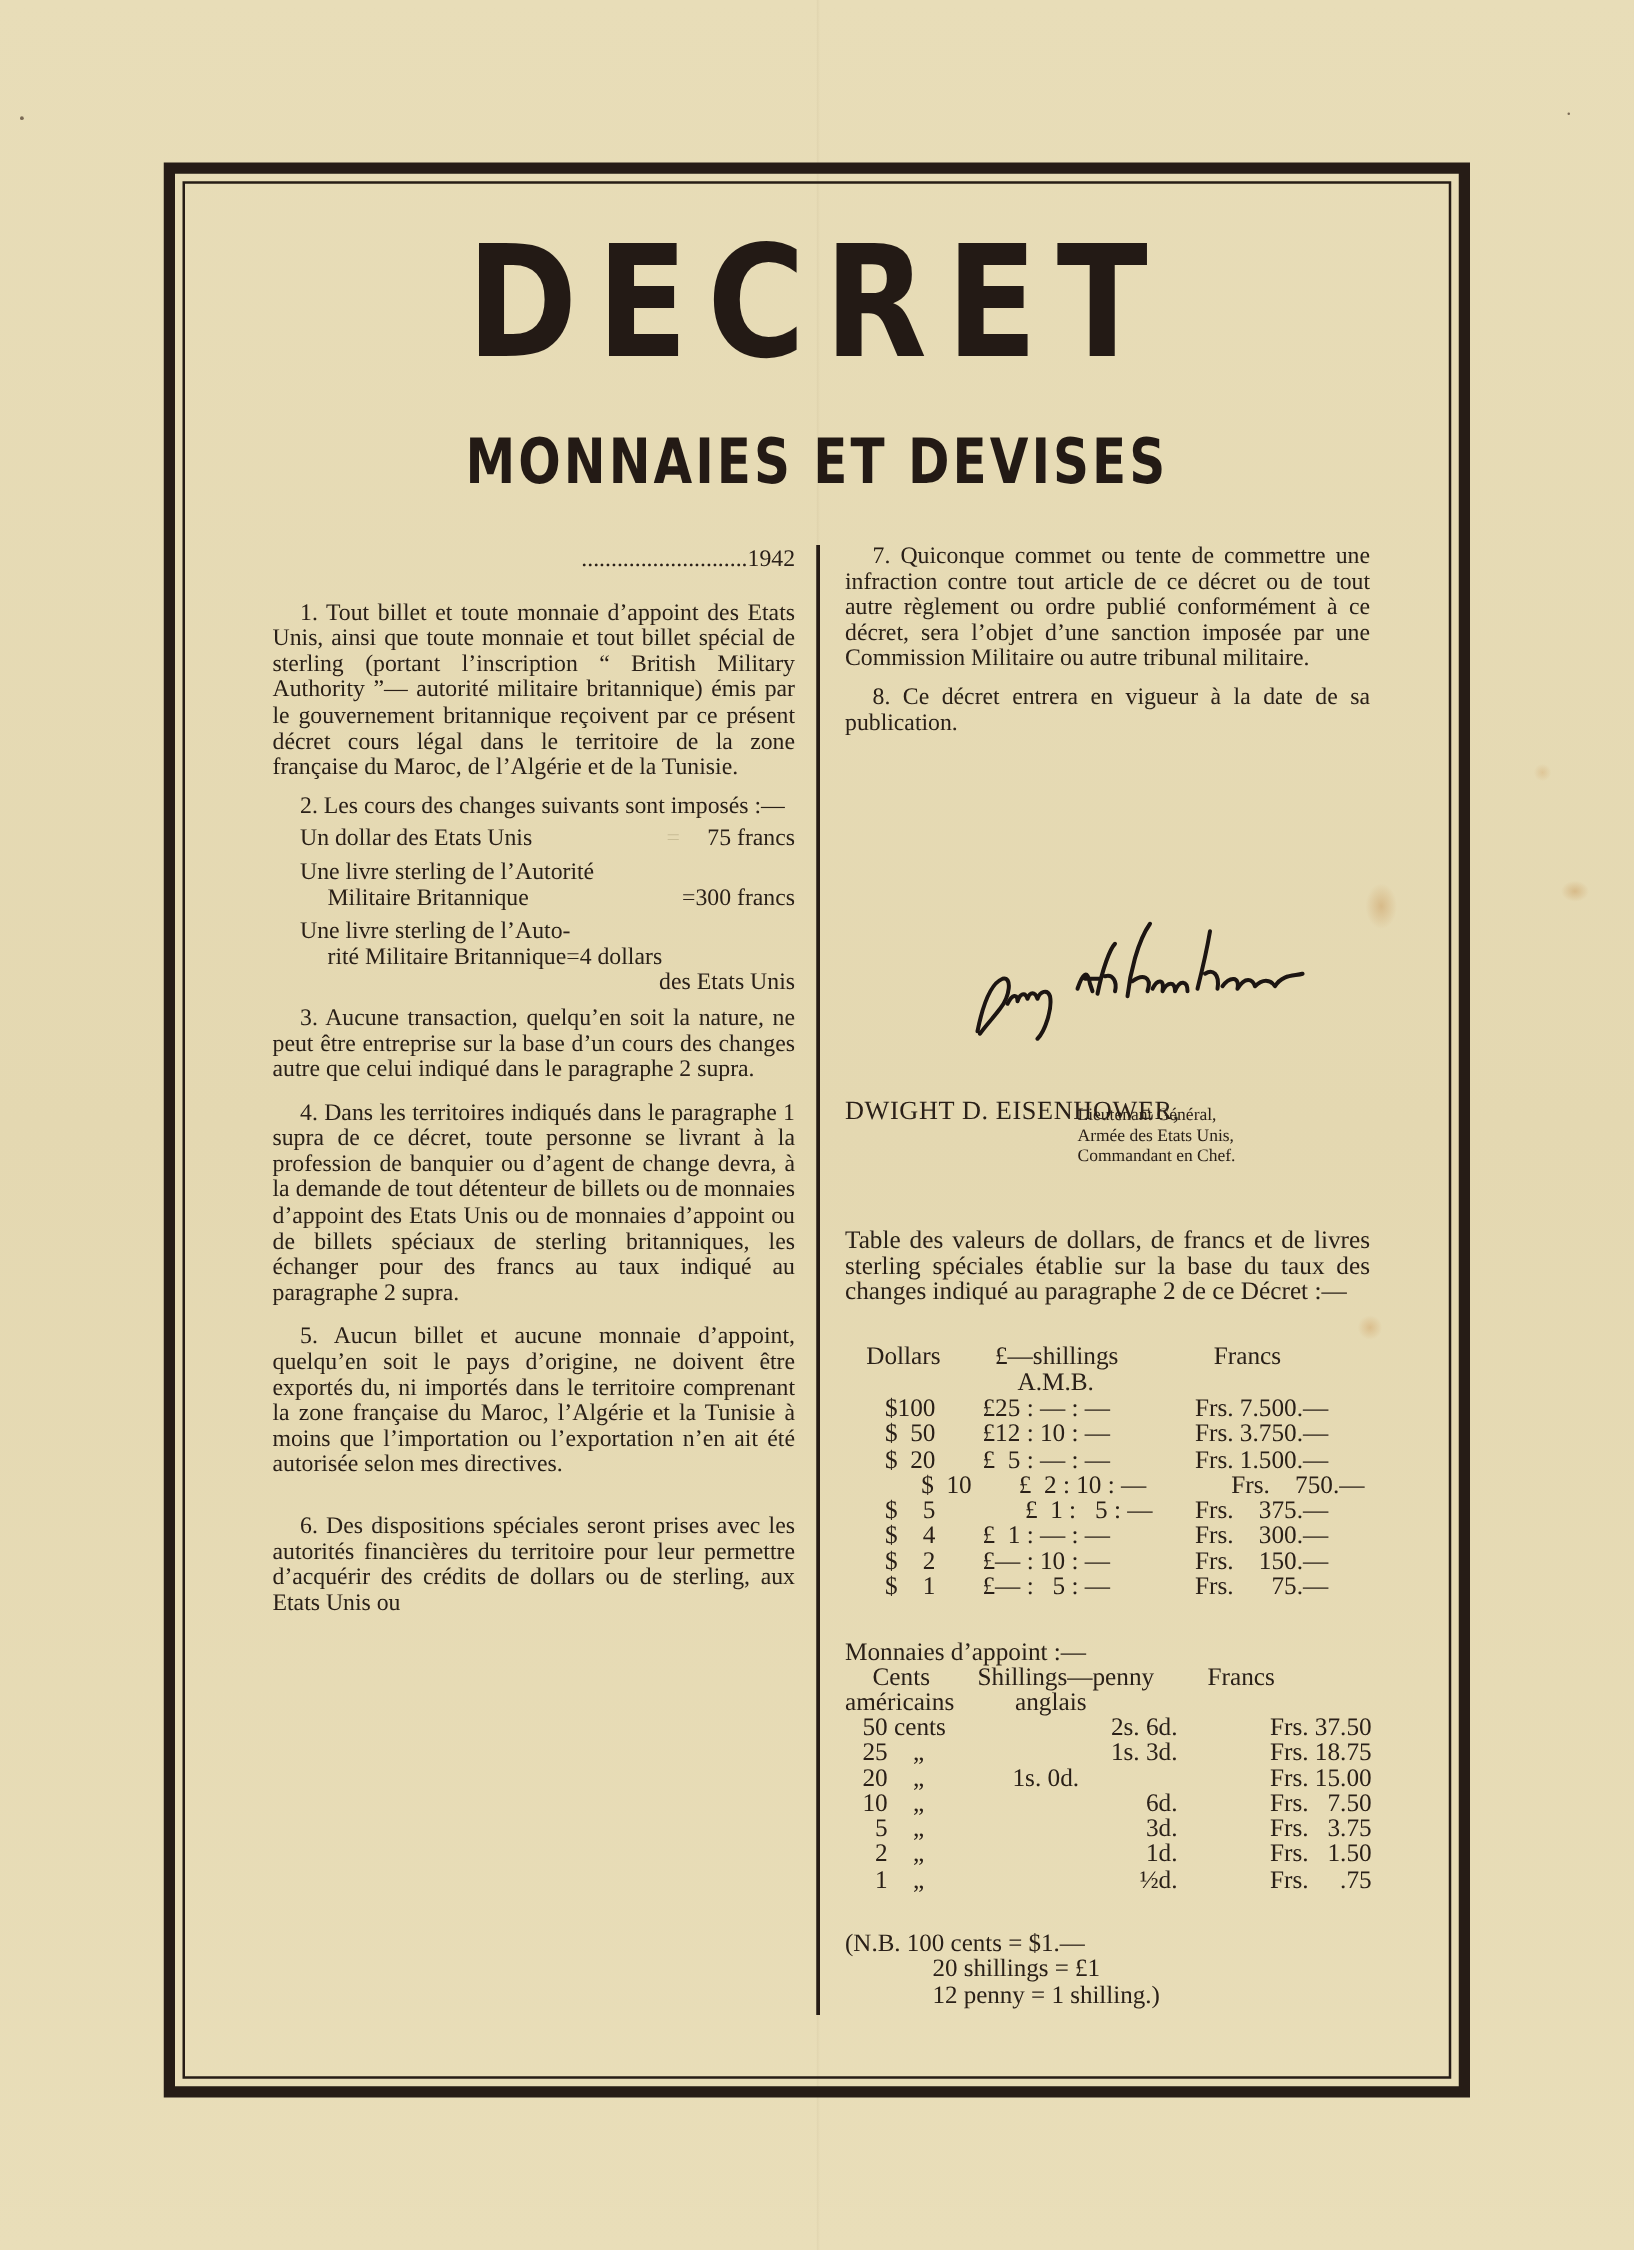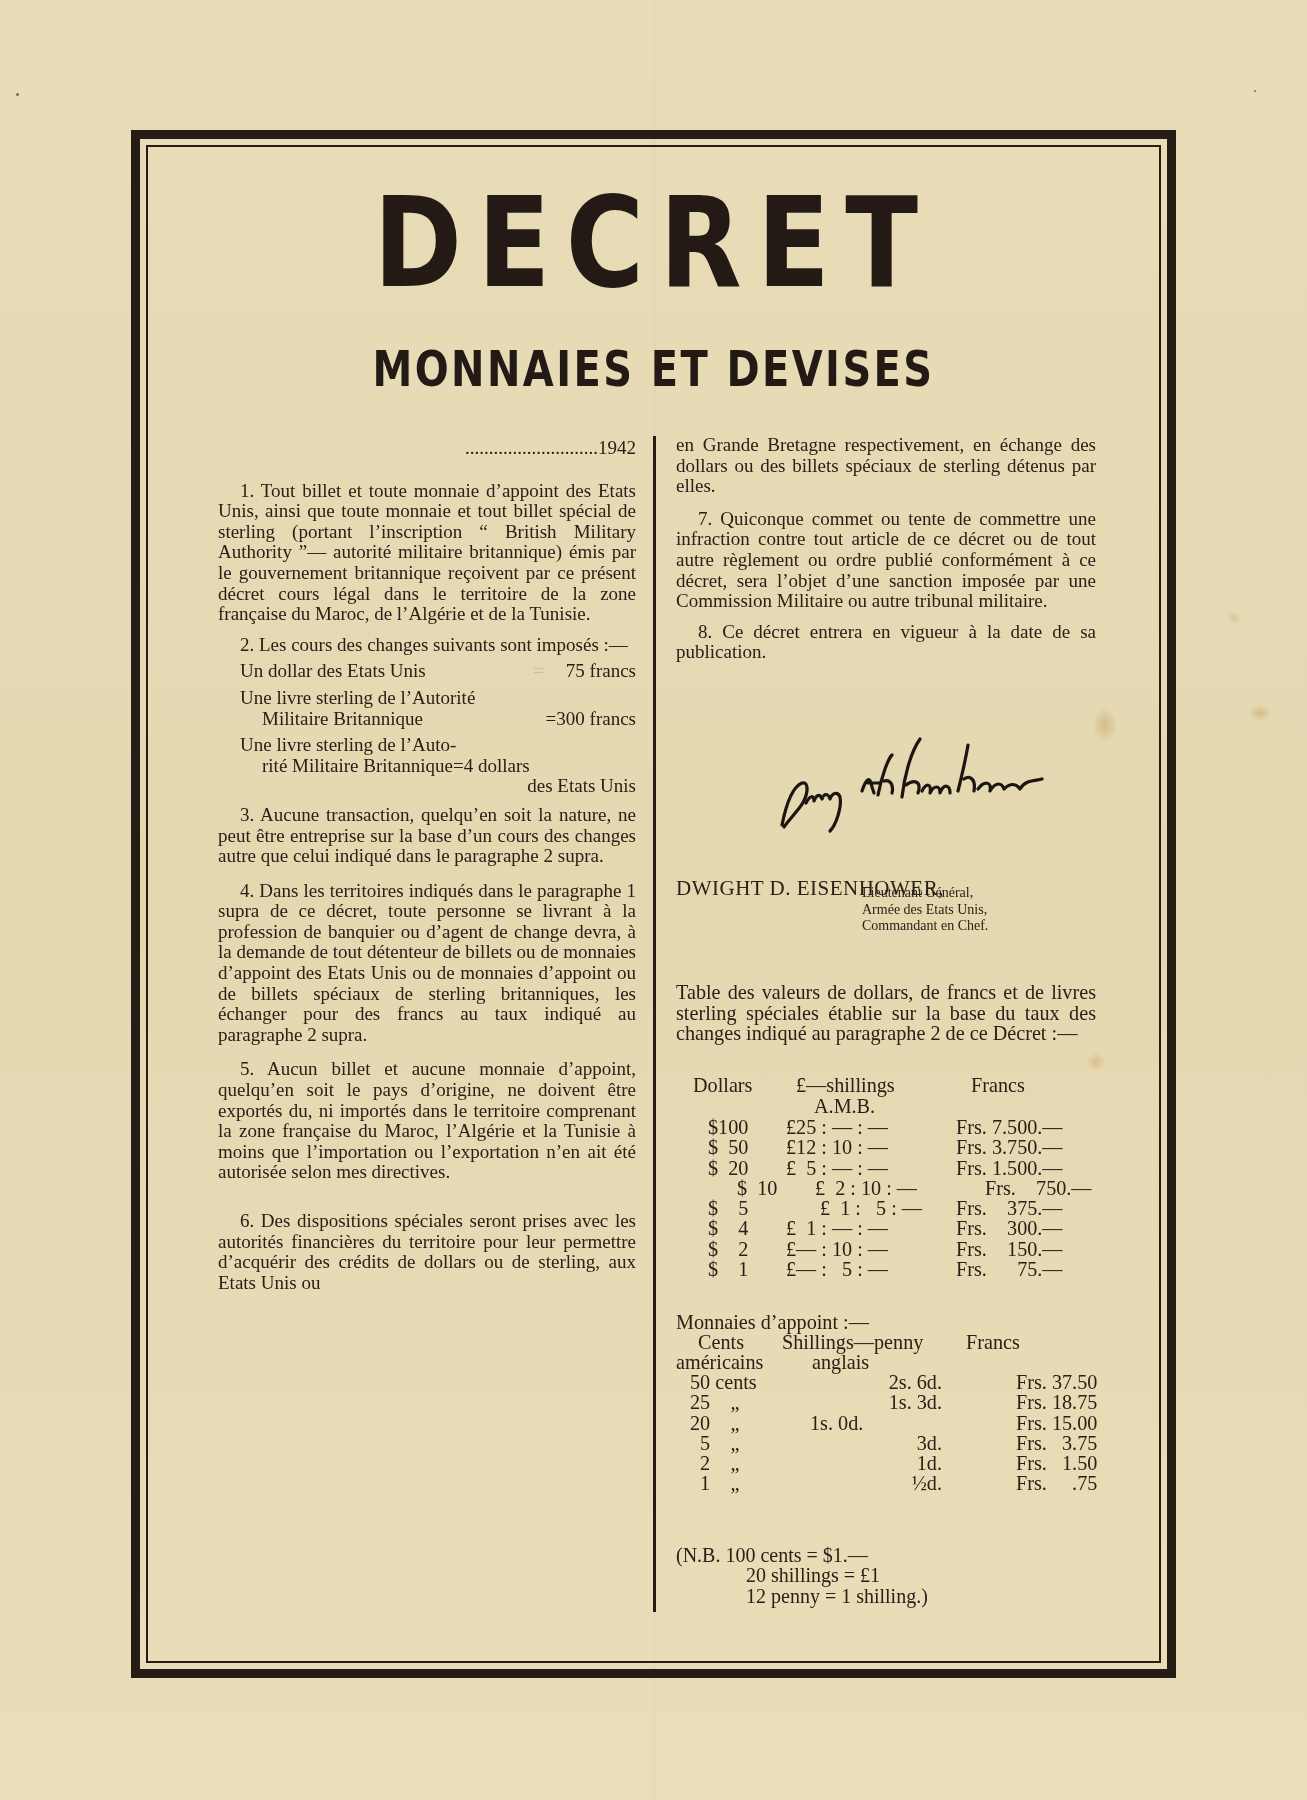--- a/index.html
+++ b/index.html
@@ -102,21 +102,20 @@
     </div>
   </div>
 
   <p class="para ind" style="margin-bottom:14px;">3. Aucune transaction, quelqu’en soit la nature, ne peut être entreprise sur la base d’un cours des changes autre que celui indiqué dans le paragraphe 2 supra.</p>
   <p class="para ind" style="margin-bottom:14px;">4. Dans les territoires indiqués dans le paragraphe 1 supra de ce décret, toute personne se livrant à la profession de banquier ou d’agent de change devra, à la demande de tout détenteur de billets ou de monnaies d’appoint des Etats Unis ou de monnaies d’appoint ou de billets spéciaux de sterling britanniques, les échanger pour des francs au taux indiqué au paragraphe 2 supra.</p>
   <p class="para ind" style="margin-bottom:28px;">5. Aucun billet et aucune monnaie d’appoint, quelqu’en soit le pays d’origine, ne doivent être exportés du, ni importés dans le territoire comprenant la zone française du Maroc, l’Algérie et la Tunisie à moins que l’importation ou l’exportation n’en ait été autorisée selon mes directives.</p>
   <p class="para ind">6. Des dispositions spéciales seront prises avec les autorités financières du territoire pour leur permettre d’acquérir des crédits de dollars ou de sterling, aux Etats Unis ou</p>
 </div>
 
 <div class="col col-right">
-  <p class="para" style="margin-bottom:12px;">en Grande Bretagne respectivement, en échange des dollars ou des billets spéciaux de sterling détenus par elles.</p>
   <p class="para ind" style="margin-bottom:10px;">7. Quiconque commet ou tente de commettre une infraction contre tout article de ce décret ou de tout autre règlement ou ordre publié conformément à ce décret, sera l’objet d’une sanction imposée par une Commission Militaire ou autre tribunal militaire.</p>
   <p class="para ind">8. Ce décret entrera en vigueur à la date de sa publication.</p>
 </div>
 
 <svg class="signature" viewBox="0 0 320 100">
   <g fill="none" stroke="#1c1512" stroke-width="3.2" stroke-linecap="round" stroke-linejoin="round">
     <path d="M2 90 C 6 70, 12 52, 22 48 C 30 46, 28 62, 20 72 C 14 80, 8 86, 4 92"></path>
     <path d="M26 68 C 30 60, 34 60, 34 66 C 36 60, 40 58, 42 64 C 44 58, 48 58, 50 64 C 52 58, 58 56, 60 62 C 62 72, 56 90, 50 96"></path>
     <path d="M82 56 C 86 44, 90 40, 92 52 L 94 58 M 88 48 L 100 48"></path>
     <path d="M98 60 C 102 40, 108 24, 112 20 M 104 46 C 110 44, 114 50, 112 58"></path>
@@ -211,20 +210,25 @@
         <span style="white-space: pre; display: inline-block; width: 120px; padding-left: 14px;">25    „</span>
         <span style="white-space: pre; display: inline-block; width: 132px; text-align: right;">1s. 3d.</span>
         <span style="white-space: pre; display: inline-block; width: 150px; padding-left: 74px;">Frs. 18.75</span>
       </div>
       <div class="row" style="line-height: 20.3px;">
         <span style="white-space: pre; display: inline-block; width: 120px; padding-left: 14px;">20    „</span>
         <span style="white-space: pre; display: inline-block; width: 132px; ">1s. 0d.</span>
         <span style="white-space: pre; display: inline-block; width: 150px; padding-left: 74px;">Frs. 15.00</span>
       </div>
       <div class="row" style="line-height: 20.3px;">
+        <span style="white-space: pre; display: inline-block; width: 120px; padding-left: 14px;">10    „</span>
+        <span style="white-space: pre; display: inline-block; width: 132px; text-align: right;">6d.</span>
+        <span style="white-space: pre; display: inline-block; width: 150px; padding-left: 74px;">Frs.   7.50</span>
+      </div>
+      <div class="row" style="line-height: 20.3px;">
         <span style="white-space: pre; display: inline-block; width: 120px; padding-left: 14px;">  5    „</span>
         <span style="white-space: pre; display: inline-block; width: 132px; text-align: right;">3d.</span>
         <span style="white-space: pre; display: inline-block; width: 150px; padding-left: 74px;">Frs.   3.75</span>
       </div>
       <div class="row" style="line-height: 20.3px;">
         <span style="white-space: pre; display: inline-block; width: 120px; padding-left: 14px;">  2    „</span>
         <span style="white-space: pre; display: inline-block; width: 132px; text-align: right;">1d.</span>
         <span style="white-space: pre; display: inline-block; width: 150px; padding-left: 74px;">Frs.   1.50</span>
       </div>
       <div class="row" style="line-height: 20.3px;">

